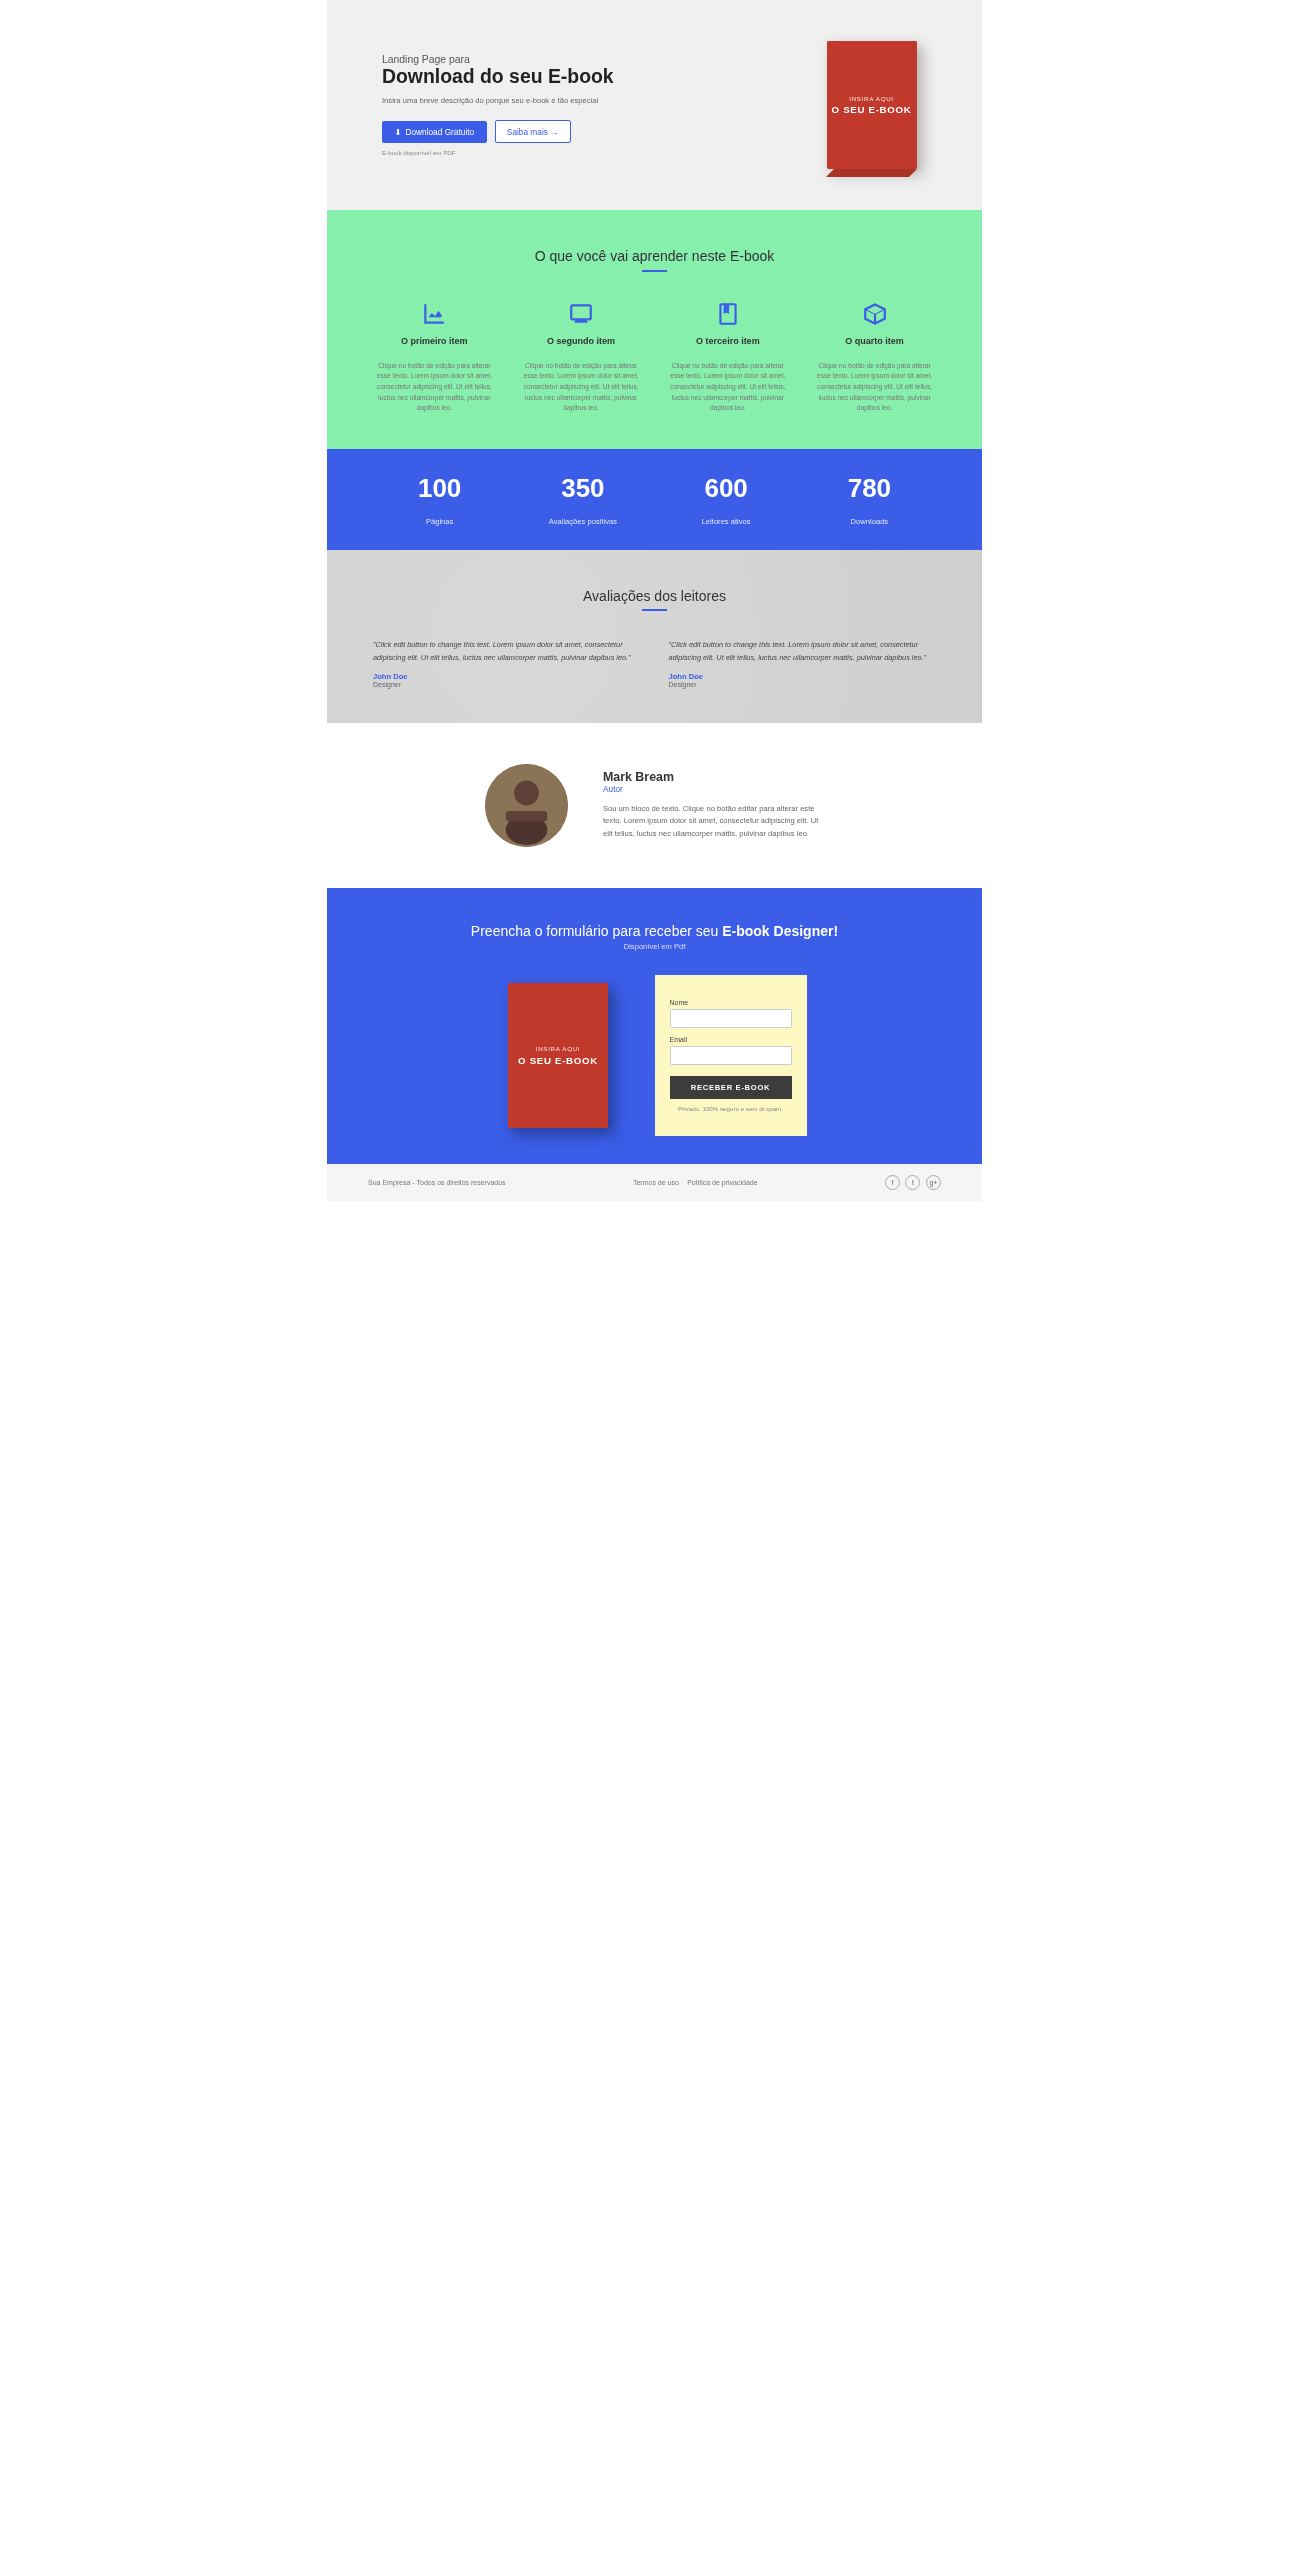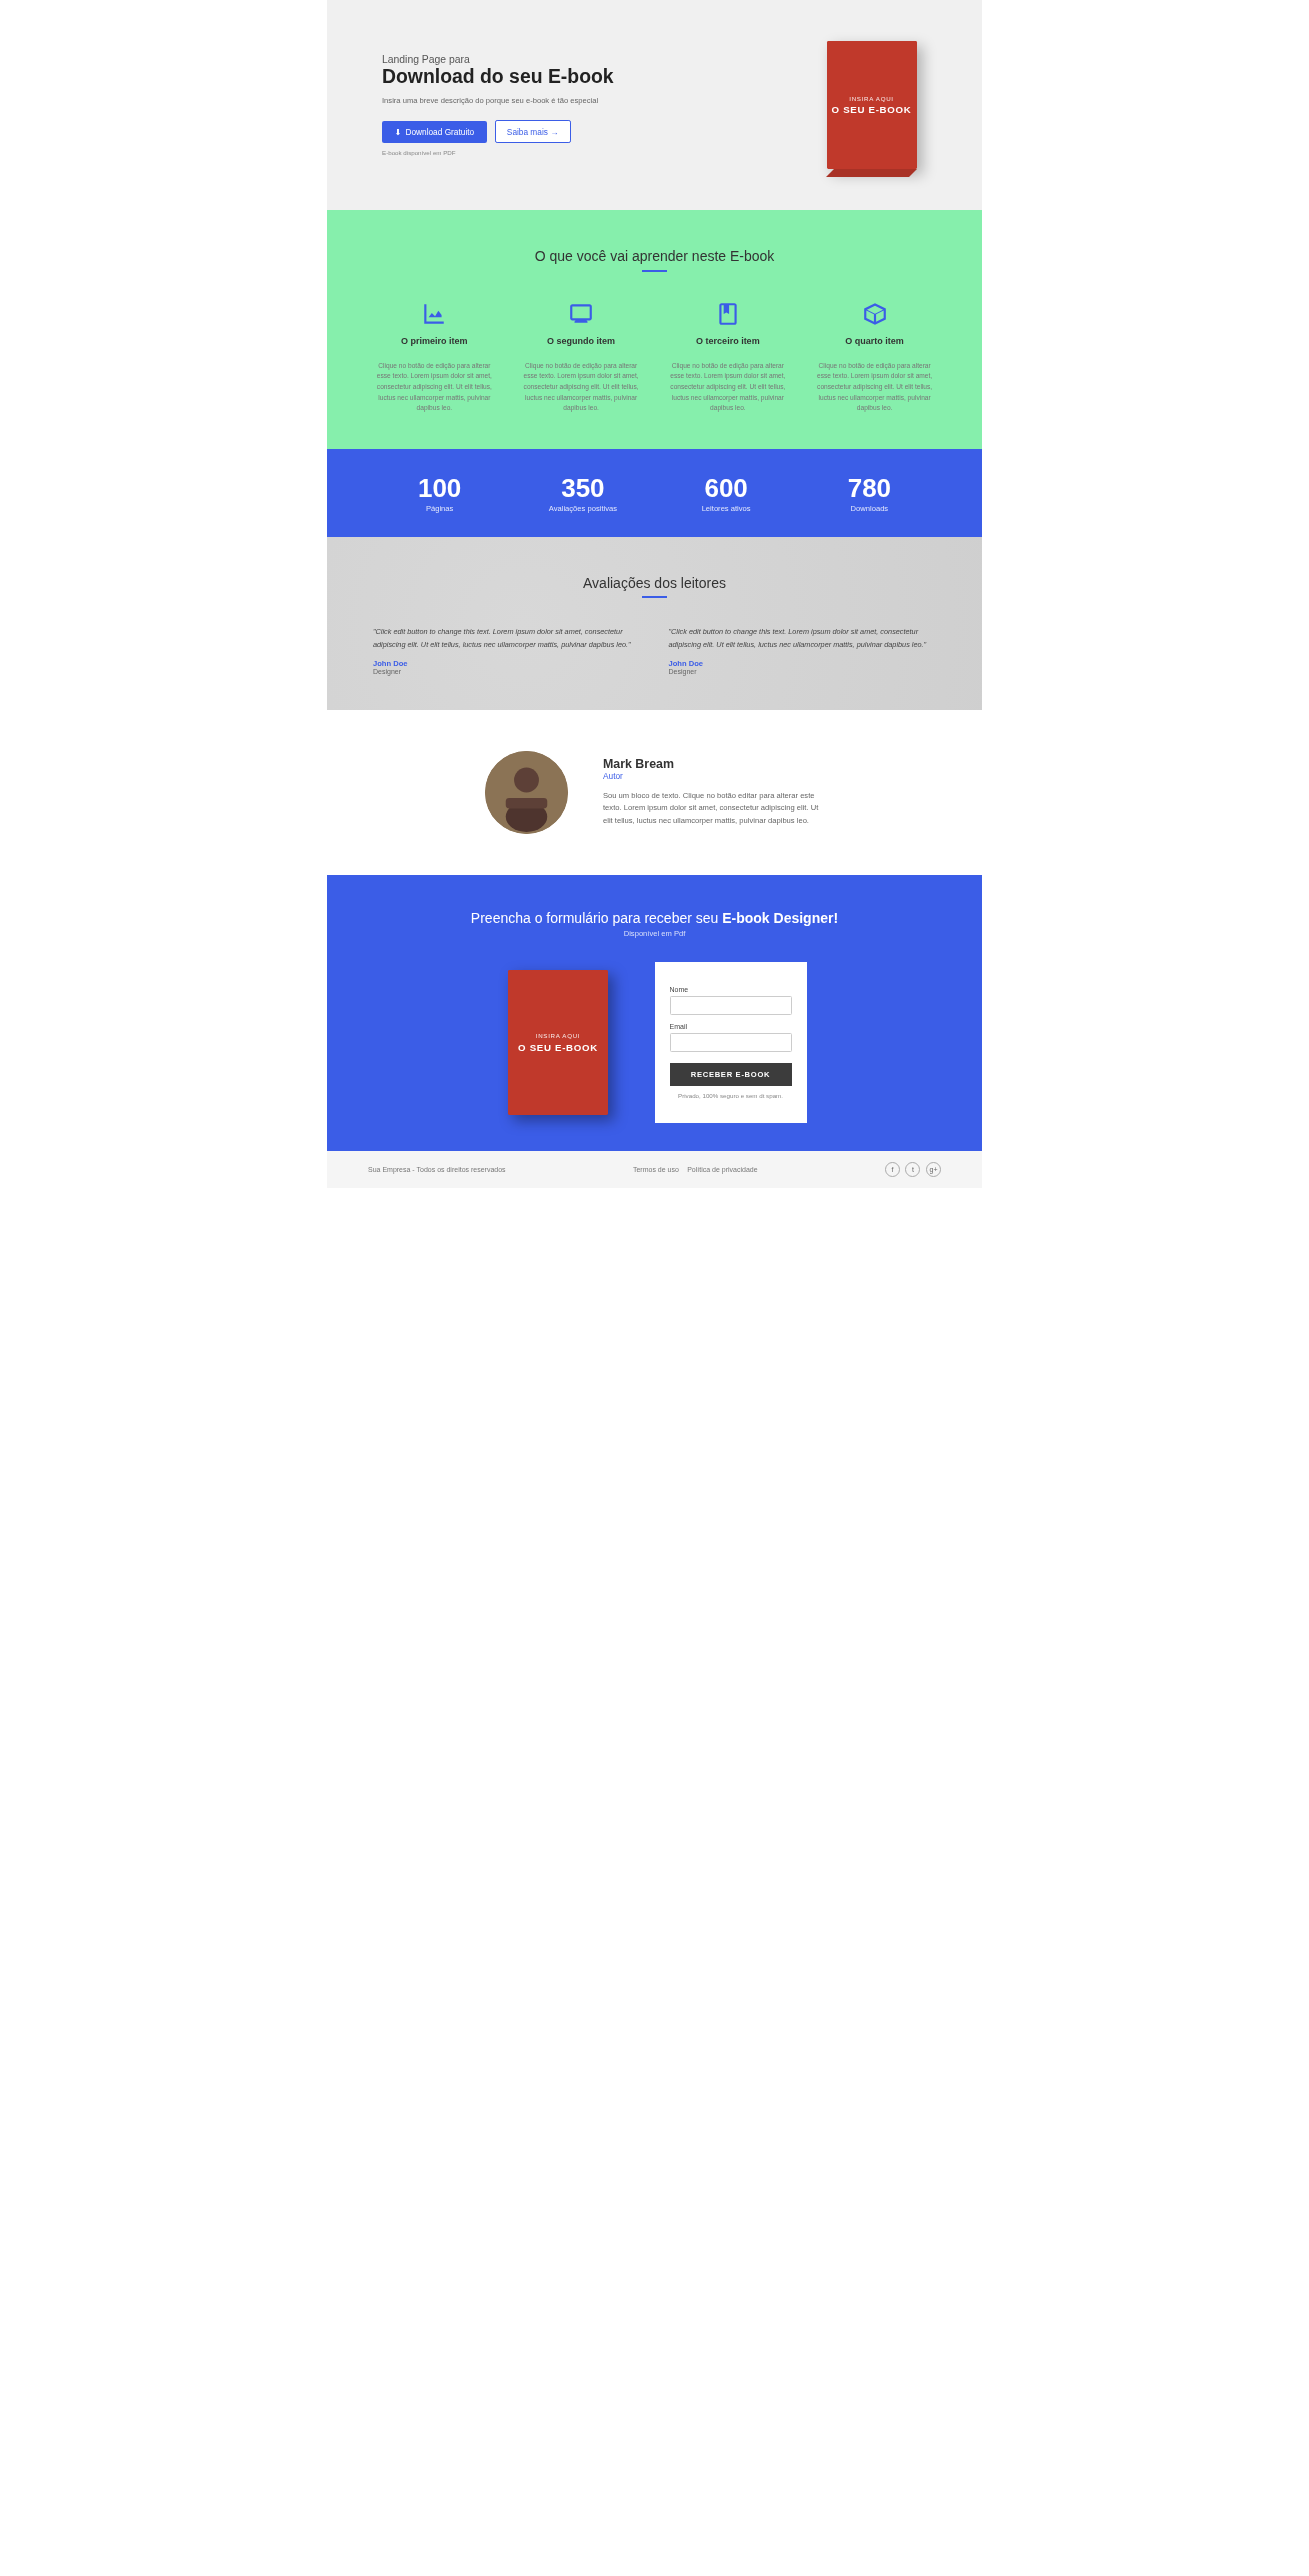--- a/index.html
+++ b/index.html
@@ -124,21 +124,21 @@
 
     
     .stats {
       background: #3b5de7;
       padding: 24px 41px;
       display: grid;
       grid-template-columns: repeat(4, 1fr);
       text-align: center;
     }
     .stat-number { font-size: 26px; font-weight: 900; color: #fff; }
-    .stat-label { font-size: 7.6px; color: rgba(255,255,255,0.85); margin-top: 0; }
+    .stat-label { font-size: 7.6px; color: rgba(255,255,255,0.85); margin-top: 13px; }
 
     
     .reviews {
       background: #e8e8e8;
       background-image: radial-gradient(circle at 30% 50%, rgba(200,200,200,0.5) 0%, rgba(150,150,150,0.3) 100%);
       padding: 38px 46px 35px;
       text-align: center;
     }
     .reviews-grid { display: grid; grid-template-columns: 1fr 1fr; gap: 28px; margin-top: 24px; text-align: left; }
     .review-text { font-size: 7.3px; color: #444; line-height: 1.7; margin-bottom: 8.3px; font-style: italic; }
@@ -189,21 +189,21 @@
       display: flex;
       flex-direction: column;
       align-items: center;
       justify-content: center;
       color: #fff;
       text-align: center;
       box-shadow: 5.5px 5.5px 14px rgba(0,0,0,0.35);
       border-radius: 1.4px;
     }
     .cta-form {
-      background: #ffffff;
+      background: #fef9c3;
       padding: 24px 15px;
       width: 152px;
       text-align: left;
     }
     .form-group { margin-bottom: 8.3px; }
     .form-label { font-size: 7px; color: #444; display: block; margin-bottom: 2.8px; }
     .form-input {
       width: 100%;
       border: 0.7px solid #ccc;
       padding: 4.1px 5.5px;

